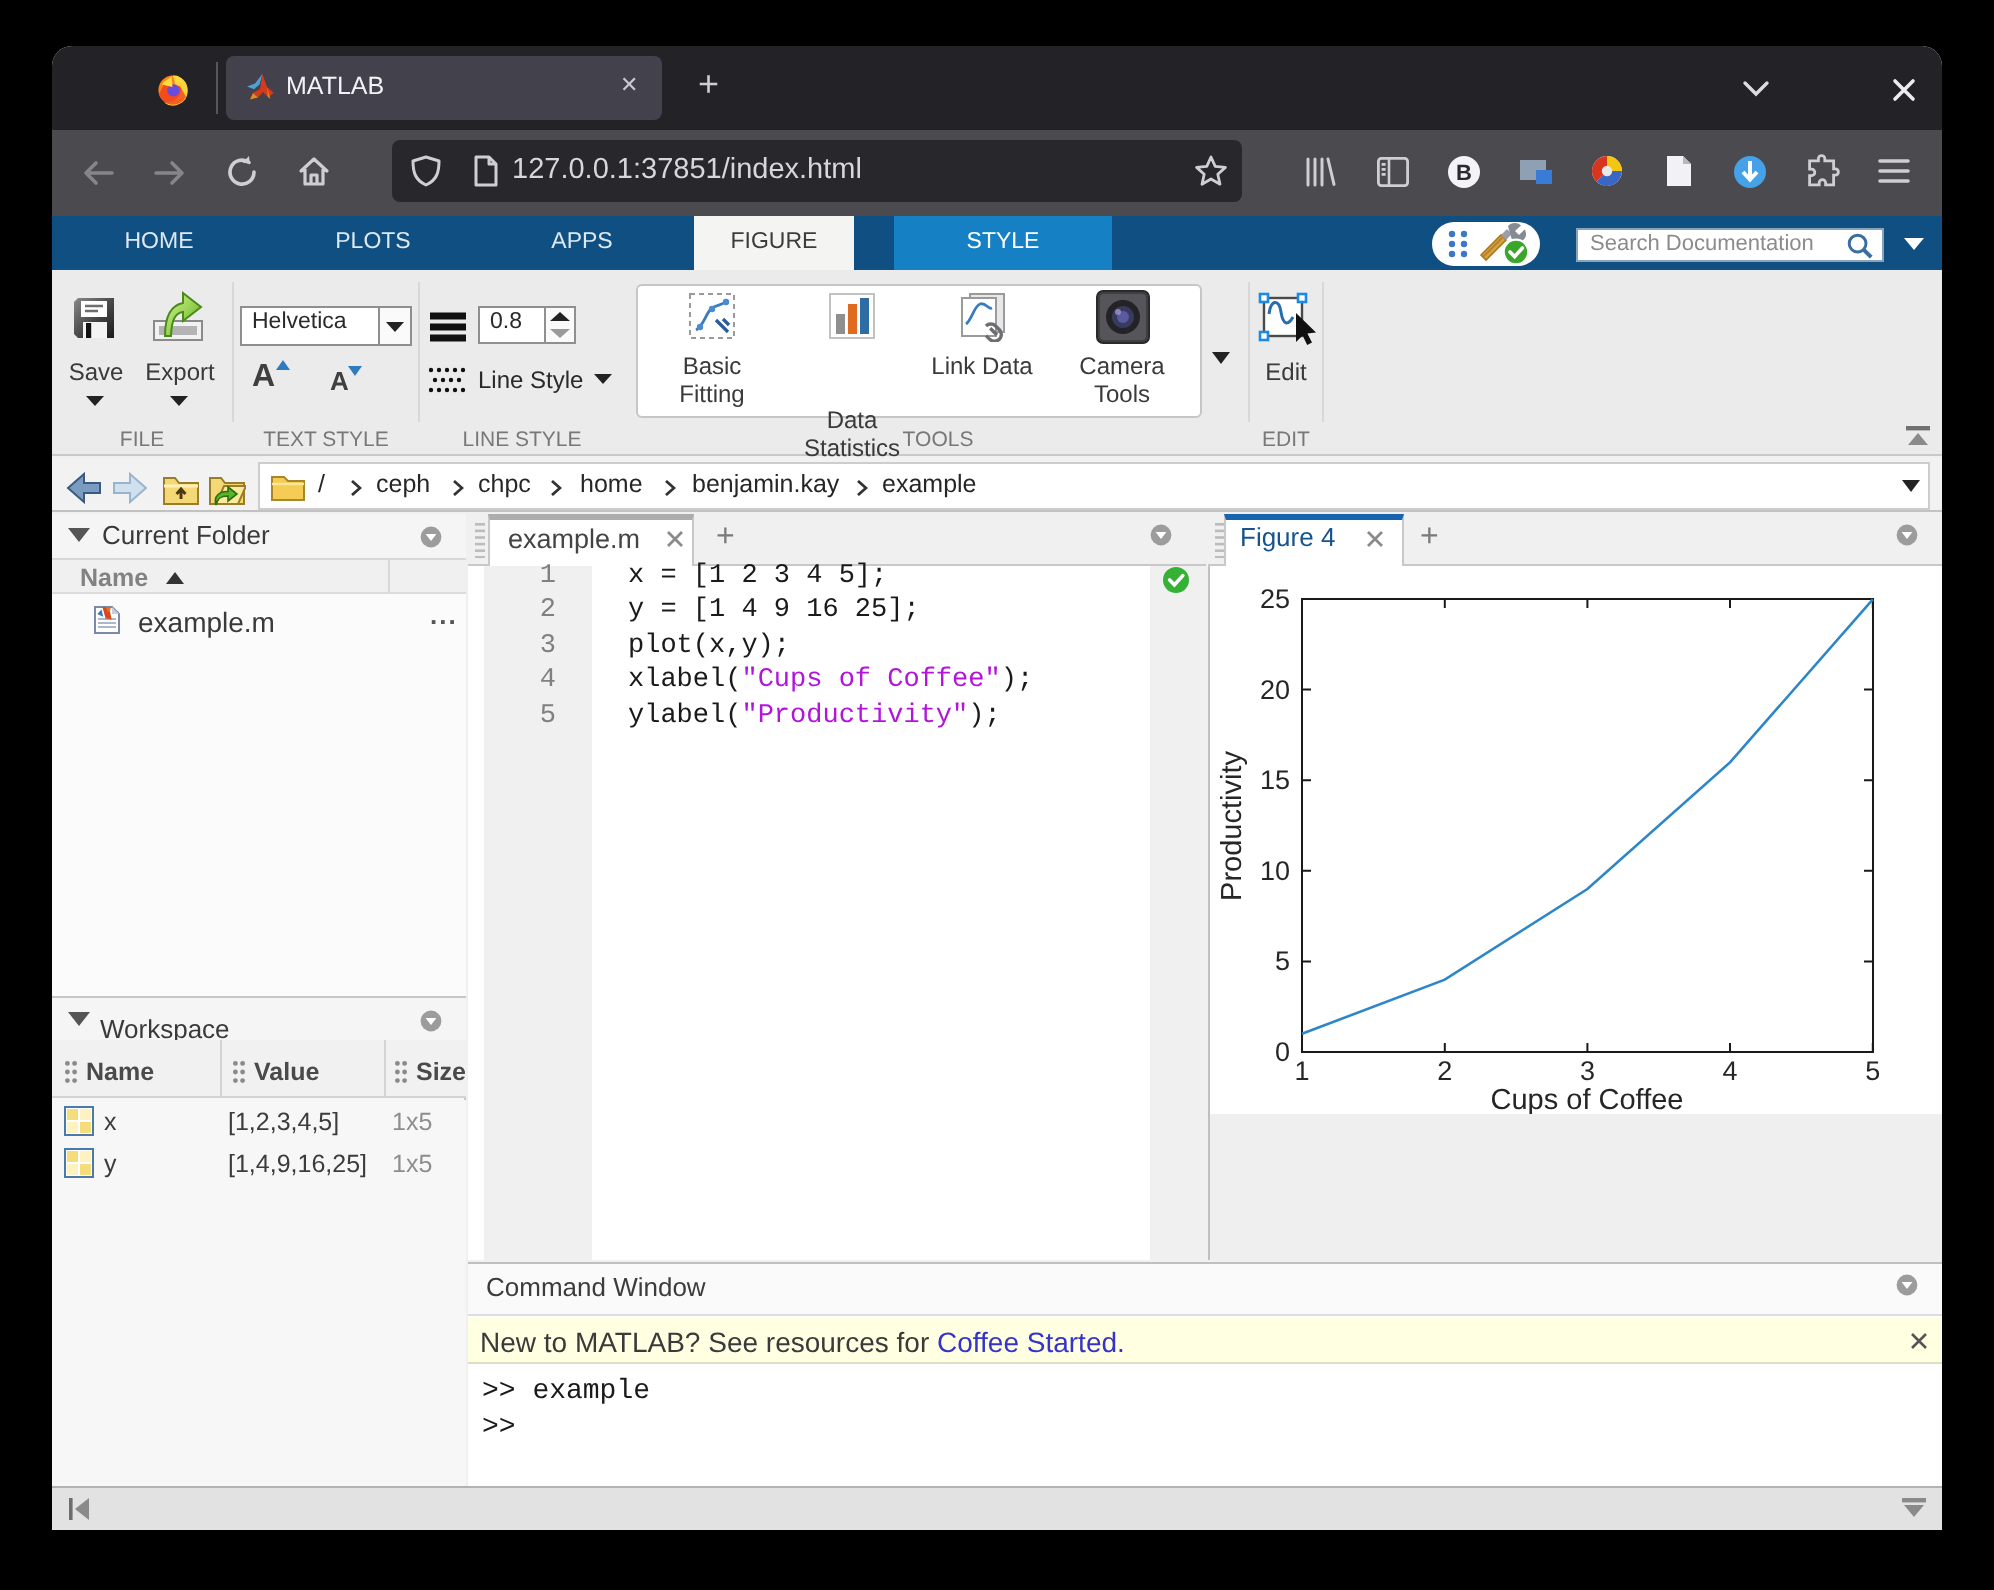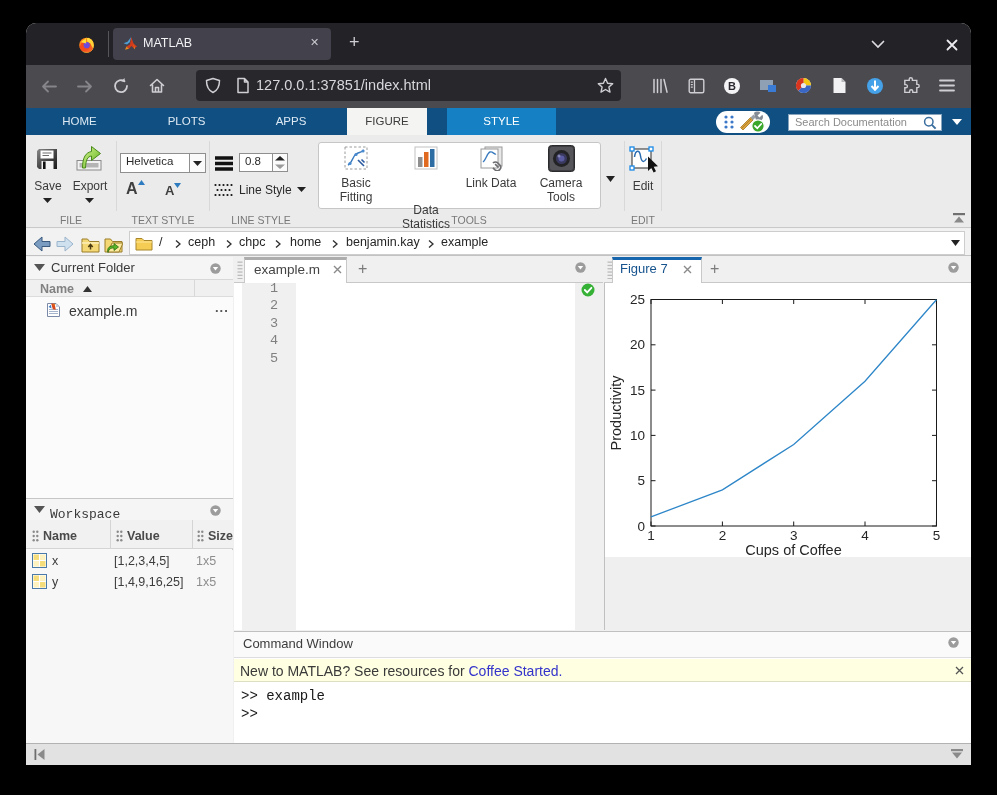--- a/index.html
+++ b/index.html
@@ -368,21 +368,21 @@
   <path d="M 5.8 0.2 L 7 3.2 L 8.6 1.4 Z" fill="#e8731f"></path>
   <path d="M 3.8 1.8 L 1.6 4 L 4.6 5.4 Z" fill="#3a78c0"></path>
 </svg>
 <div class="abs" style="left:43px;top:280px;font-size:14px;color:#3a3a3a;">example.m</div>
 <div class="abs" style="left:189px;top:277px;font-size:13px;font-weight:bold;color:#555;letter-spacing:1px;">...</div>
 
 <div class="abs" style="left:0;top:475px;width:207px;height:24px;background:#f5f5f5;border-top:1px solid #c6c6c6;border-bottom:1px solid #d8d8d8;"></div>
 <svg class="abs" style="left:8px;top:483px;" width="11" height="7" viewBox="0 0 11 7">
       <path d="M 0 0 L 11 0 L 5.5 7 Z" fill="#555"></path>
     </svg>
-<div class="abs" style="left:24px;top:484px;font-size:13px;color:#3a3a3a;font-family:Liberation Mono, monospace;">Workspace</div>
+<div class="abs" style="left:24px;top:484px;font-size:13px;color:#3a3a3a;">Workspace</div>
 <svg class="abs gearcirc" style="left:184px;top:482px;" viewBox="0 0 11 11">
       <circle cx="5.5" cy="5.5" r="5.2" fill="#9c9c9c"></circle>
       <path d="M 2.8 4 L 8.2 4 L 5.5 7.5 Z" fill="#fff"></path>
     </svg>
 <div class="abs" style="left:0;top:497px;width:207px;height:29px;background:#f1f1f1;border-bottom:1px solid #d4d4d4;"></div>
 <svg class="abs" style="left:6px;top:507px;" width="7" height="12" viewBox="0 0 7 12">
       <g fill="#8a8a8a">
         <circle cx="1.7" cy="1.7" r="1.2"></circle>
         <circle cx="5.3" cy="1.7" r="1.2"></circle>
         <circle cx="1.7" cy="6" r="1.2"></circle>
@@ -471,35 +471,40 @@
       <path d="M 2.8 4 L 8.2 4 L 5.5 7.5 Z" fill="#fff"></path>
     </svg>
 
 <div class="abs" style="left:216px;top:260px;width:54px;height:347px;background:#f0f0f0;"></div>
 <div class="abs" style="left:549px;top:260px;width:28px;height:347px;background:#f0f0f0;"></div>
 <svg class="abs" style="left:555px;top:260px;" width="14" height="14" viewBox="0 0 14 14">
   <circle cx="7" cy="7" r="6.5" fill="#35b135"></circle>
   <path d="M 3.8 7 L 6.2 9.4 L 10.4 4.8" stroke="#fff" stroke-width="1.8" fill="none" stroke-linecap="round"></path>
 </svg>
 <div class="abs gut" style="left:210px;top:257px;width:42px;text-align:right;line-height:17.4px;">1<br>2<br>3<br>4<br>5</div>
+<div class="abs codeln" style="left:288px;top:257px;line-height:17.4px;">x = [1 2 3 4 5];
+y = [1 4 9 16 25];
+plot(x,y);
+xlabel(<span class="mstr">"Cups of Coffee"</span>);
+ylabel(<span class="mstr">"Productivity"</span>);</div>
 
 <div class="abs" style="left:578px;top:234px;width:367px;height:373px;background:#fff;border-left:1px solid #c0c0c0;"></div>
 <div class="abs" style="left:578px;top:234px;width:367px;height:26px;background:#f0f0f0;border-bottom:1px solid #c8c8c8;"></div>
 <svg class="abs" style="left:581px;top:238px;" width="6" height="18" viewBox="0 0 6 18">
       <g fill="#bcbcbc">
         <rect x="0.5" y="0.5" width="5" height="1.3"></rect>
         <rect x="0.5" y="3.8" width="5" height="1.3"></rect>
         <rect x="0.5" y="7.1" width="5" height="1.3"></rect>
         <rect x="0.5" y="10.4" width="5" height="1.3"></rect>
         <rect x="0.5" y="13.7" width="5" height="1.3"></rect>
         <rect x="0.5" y="17" width="5" height="1"></rect>
       </g>
     </svg>
 <div class="abs" style="left:586px;top:234px;width:90px;height:26px;background:#fff;border:1px solid #c8c8c8;border-bottom:none;border-top:3px solid #1766ad;"></div>
-<div class="abs" style="left:594px;top:238px;font-size:13px;color:#17548e;">Figure 7</div>
+<div class="abs" style="left:594px;top:238px;font-size:13px;color:#17548e;">Figure 4</div>
 <svg class="abs" style="left:657px;top:242px;" width="9" height="9" viewBox="0 0 9 9">
       <path d="M 1 1 L 8 8 M 8 1 L 1 8" stroke="#8a8a8a" stroke-width="1.4"></path>
     </svg>
 <div class="abs" style="left:684px;top:237px;font-size:16px;color:#7a7a7a;">+</div>
 <svg class="abs gearcirc" style="left:922px;top:239px;" viewBox="0 0 11 11">
       <circle cx="5.5" cy="5.5" r="5.2" fill="#9c9c9c"></circle>
       <path d="M 2.8 4 L 8.2 4 L 5.5 7.5 Z" fill="#fff"></path>
     </svg>
 <div class="abs" style="left:579px;top:534px;width:366px;height:73px;background:#efefef;"></div>
 <svg class="abs" style="left:578px;top:260px;" width="367" height="274" viewBox="0 0 367 274">

